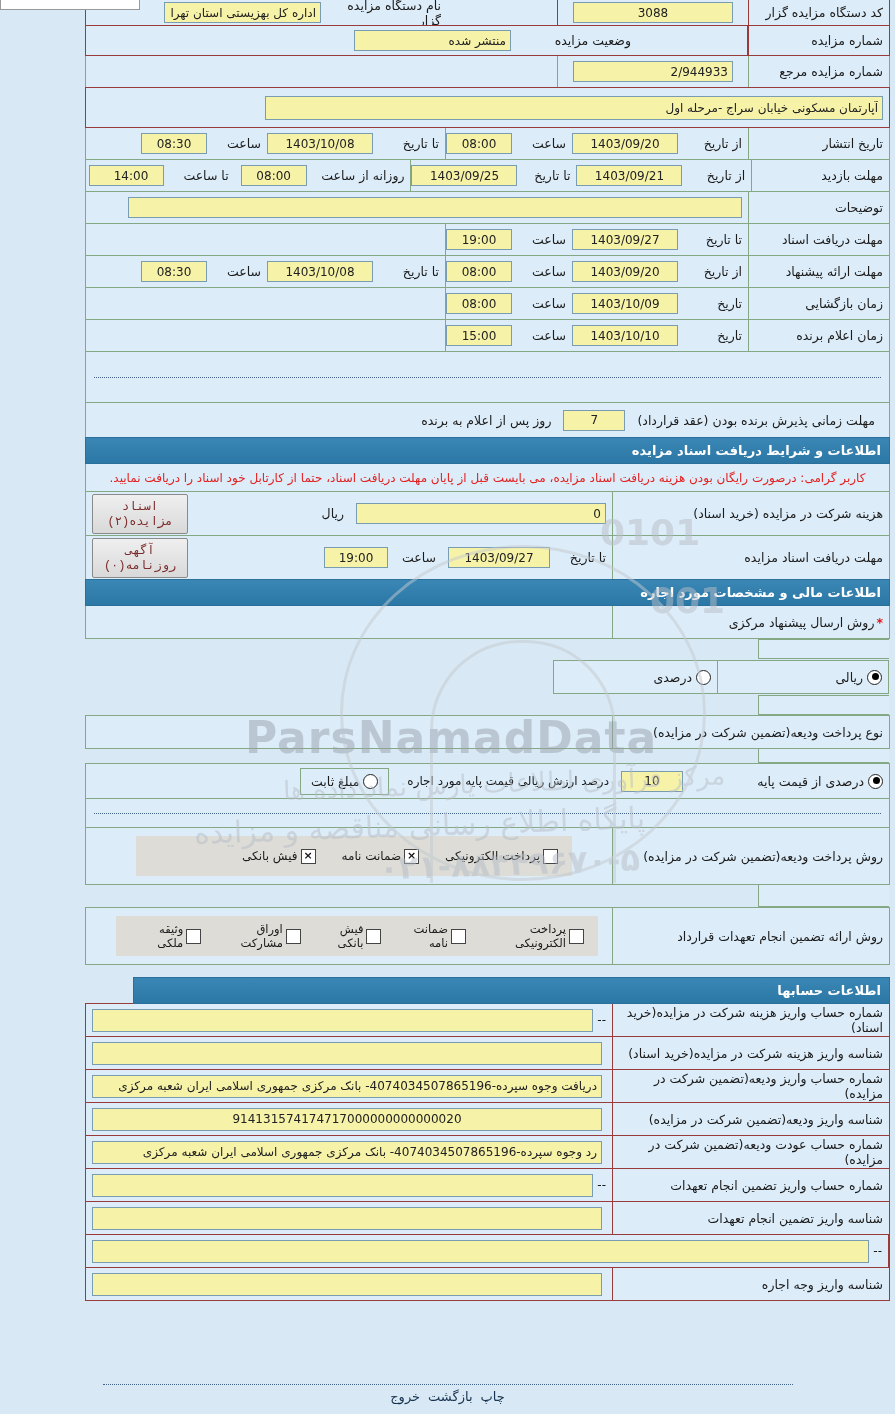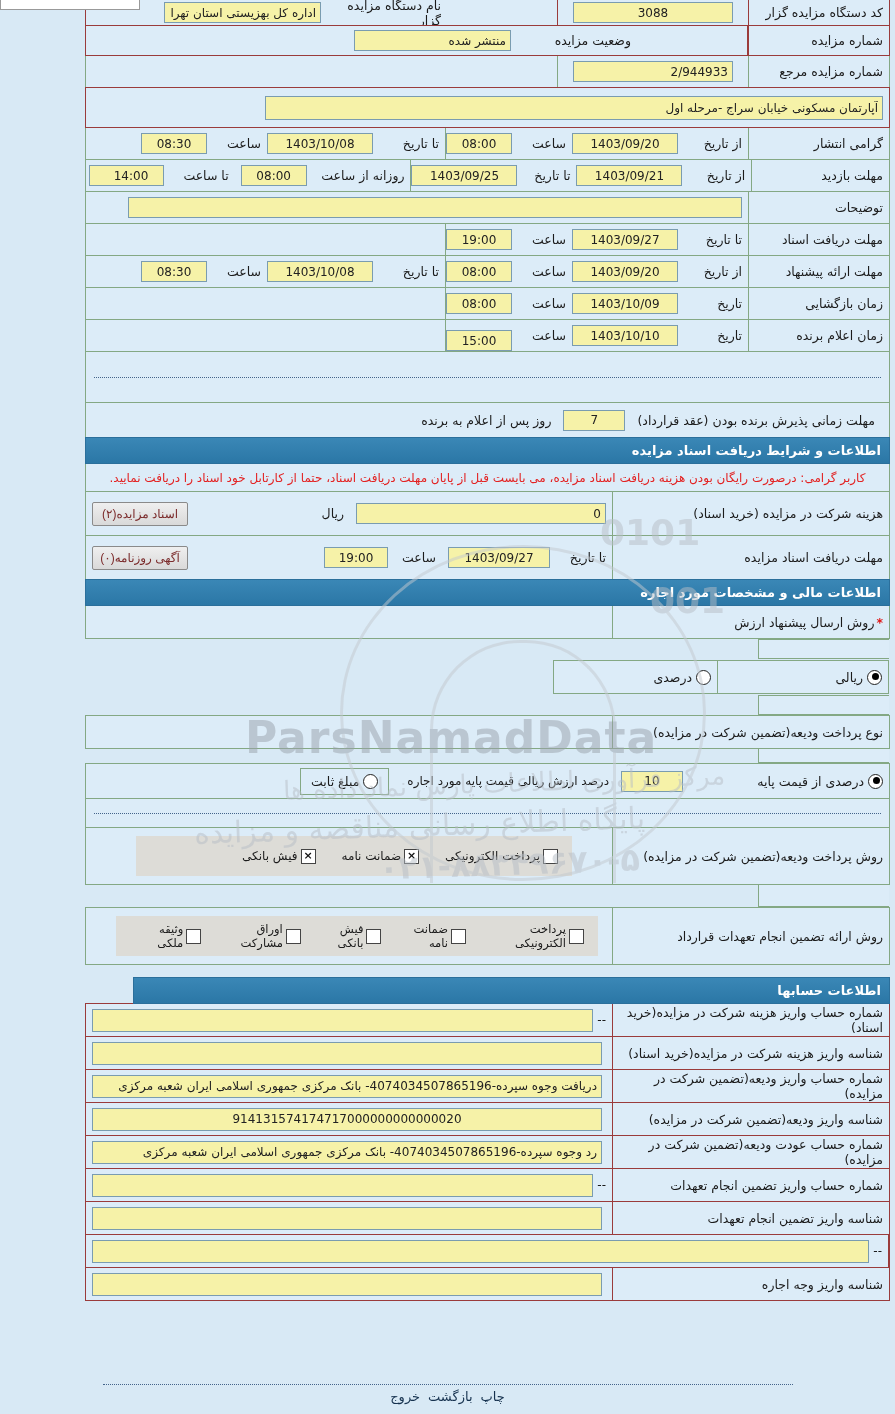--- a/index.html
+++ b/index.html
@@ -10,21 +10,21 @@
   .row.red{border-color:#9a3b3b;z-index:1;}
   .row.noborder{border-color:transparent;background:transparent;}
   .cell{display:flex;align-items:center;box-sizing:border-box;height:100%;padding:0 6px;font-size:12.5px;color:#1b1b1b;}
   .sep{border-left:1px solid #84a884;align-self:stretch;}
   .sep.red{border-left-color:#9a3b3b;}
   .lblcol{width:276px;flex:none;}
   .yf{background:#f6f2a8;border:1px solid #7a9cb0;height:19px;font-size:12px;font-family:"DejaVu Sans",sans-serif;color:#222;padding:0 4px;box-sizing:content-box;}
   .num{direction:ltr;text-align:center;}
   .rtlval{direction:rtl;text-align:right;}
   .hdr{display:flex;align-items:center;height:25px;background:linear-gradient(#3a87b6,#2b77a6);border:1px solid #2b6f9b;margin-top:-1px;color:#fff;font-size:13px;font-weight:bold;padding:0 8px;position:relative;z-index:2;}
-  .btn{background:linear-gradient(#efefef,#d9d9d9);border:1px solid #8a8a8a;border-radius:2px;color:#7b2b2b;font-size:12px;font-family:Liberation Sans, sans-serif;padding:4px 0;width:96px;text-align:center;cursor:pointer;}
+  .btn{background:linear-gradient(#efefef,#d9d9d9);border:1px solid #8a8a8a;border-radius:2px;color:#7b2b2b;font-size:12px;font-family:Liberation Mono, monospace;padding:4px 0;width:96px;text-align:center;cursor:pointer;}
   .radio{width:13px;height:13px;border:1px solid #222;border-radius:50%;background:#fff;flex:none;display:inline-block;}
   .radio.on{background:#fff;}
   .radio.on::after{content:'';display:block;width:7px;height:7px;margin:2px;border-radius:50%;background:#000;}
   .cb{width:13px;height:13px;border:1px solid #444;background:#fff;flex:none;display:inline-flex;align-items:center;justify-content:center;color:#111;font-size:11px;line-height:1;}
   .cb.on::after{content:'×';margin-top:-1px;font-weight:bold;}
   .graypanel{background:#dddcd7;display:flex;align-items:center;height:40px;padding:0 14px;gap:26px;font-size:12px;}
   .chk-item{display:flex;align-items:center;gap:3px;}
   .dashline{border-top:1px dotted #44648a;height:0;}
   .spacer-inner{width:130px;border-left:1px solid #84a884;align-self:stretch;}
   .star{color:#e01818;font-weight:bold;margin-left:2px;}
@@ -79,21 +79,21 @@
     </div>
 
     <div class="row red" style="height:41px;">
       <div class="cell" style="flex:1;">
           <input class="yf rtlval" style="width: 608px; height: 22px;" value="آپارتمان مسکونی خیابان سراج -مرحله اول">
         </div>
     </div>
 
 
     <div class="row" style="height:33px;">
-      <div class="cell" style="width:140px;">گرامی انتشار</div>
+      <div class="cell" style="width:140px;">تاریخ انتشار</div>
       <div class="sep"></div>
       <div class="cell" style="width:64px;">از تاریخ</div>
       <div class="cell" style="width:112px;">
           <input class="yf num" style="width: 96px;" value="1403/09/20">
         </div>
       <div class="cell" style="width:54px;">ساعت</div>
       <div class="cell" style="width:72px;">
           <input class="yf num" style="width: 56px;" value="08:00">
         </div>
       <div class="sep"></div>
@@ -193,21 +193,21 @@
     </div>
 
     <div class="row" style="height:33px;">
       <div class="cell" style="width:140px;">زمان اعلام برنده</div>
       <div class="sep"></div>
       <div class="cell" style="width:64px;">تاریخ</div>
       <div class="cell" style="width:112px;">
           <input class="yf num" style="width: 96px;" value="1403/10/10">
         </div>
       <div class="cell" style="width:54px;">ساعت</div>
-      <div class="cell" style="width:72px;align-items:flex-end;">
+      <div class="cell" style="width:72px;">
           <input class="yf num" style="width: 56px;" value="15:00">
         </div>
       <div class="sep"></div>
       <div class="cell" style="flex:1;"></div>
     </div>
 
     <div class="row" style="height:52px;flex-direction:column;justify-content:center;">
       <div class="dashline" style="width:98%;"></div>
     </div>
 
@@ -254,21 +254,21 @@
       <div class="cell">
           <button class="btn">آگهی روزنامه(۰)</button>
         </div>
     </div>
 
     <div class="hdr">اطلاعات مالی و مشخصات مورد اجاره</div>
 
     <div class="row" style="height:34px;">
       <div class="cell lblcol">
         <span class="star">*</span>
-        <span>روش ارسال پیشنهاد ارزش</span>
+        <span>روش ارسال پیشنهاد مرکزی</span>
       </div>
       <div class="sep"></div>
       <div class="cell" style="flex:1;"></div>
     </div>
 
     <div class="row noborder" style="height:22px;justify-content:flex-start;">
       <div class="spacer-inner" style="border:1px solid #84a884;border-right:none;background:#dcecf8;"></div>
     </div>
 
     <div class="row noborder" style="height:36px;">

